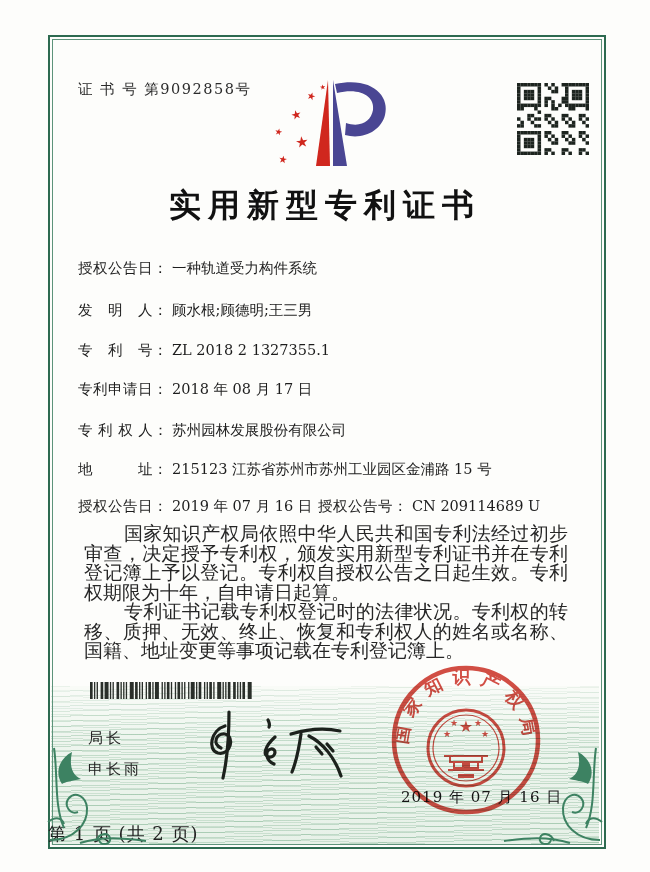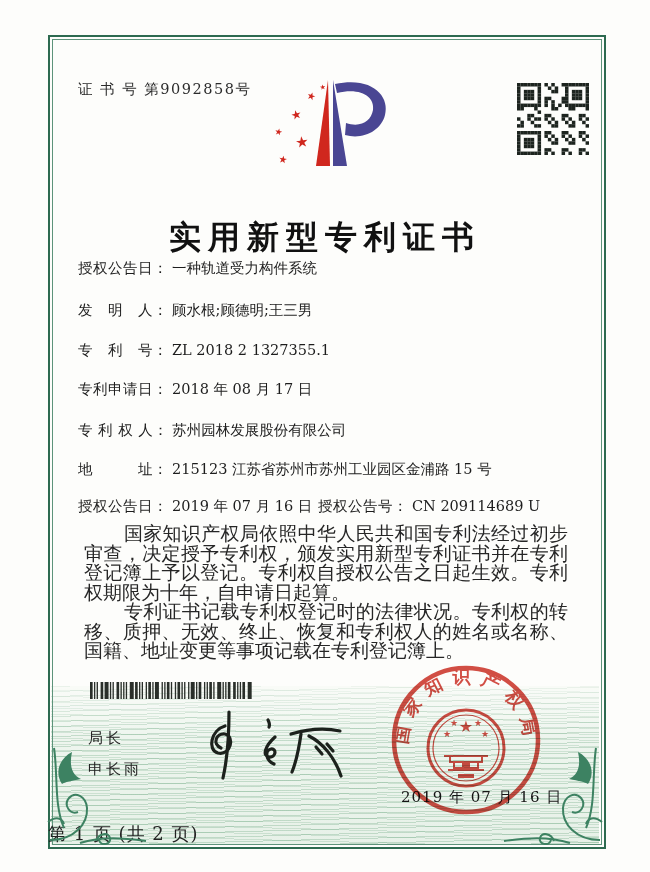--- a/index.html
+++ b/index.html
@@ -15,21 +15,21 @@
     mask-image:linear-gradient(180deg,rgba(0,0,0,.35),#000 50px);}
   
   .frame{position:absolute;left:48px;top:35px;width:554px;height:810px;z-index:2;
          border:2.5px solid #2d6a50;pointer-events:none;}
   .frame-inner{position:absolute;inset:2px;border:1px solid #5d937a;}
   .abs{position:absolute;z-index:3;}
   .cert-no{left:78px;top:80px;font-size:14.5px;letter-spacing:1.5px;color:#2b2b2b;}
   .logo{left:266px;top:76px;width:132px;height:98px;}
   .qr{left:517px;top:83px;width:72px;height:72px;}
   .title{left:48px;top:184px;width:554px;text-align:center;font-size:32px;font-weight:700;
-         letter-spacing:7px;color:#111;margin-top:32px;}
+         letter-spacing:7px;color:#111;}
   .field{left:78px;font-size:14.5px;white-space:nowrap;color:#1d1d1d;}
   .field .lbl{letter-spacing:.5px;}
   .field .val{margin-left:4px;}
   .f0{top:259px}.f1{top:301px}.f2{top:341px}.f3{top:380px}.f4{top:421px}.f5{top:460px}
   .grant{top:497px}
   .grant .second{position:absolute;left:240px;top:0;white-space:nowrap;text-align:right;}
   .body-text{left:84px;top:524px;width:484px;font-size:19px;line-height:19.5px;
              text-align:justify;color:#262626;}
   .body-text p{margin:0;text-indent:2.1em;}
   .barcode{left:90px;top:682px;width:163px;height:17px;z-index:3;}

